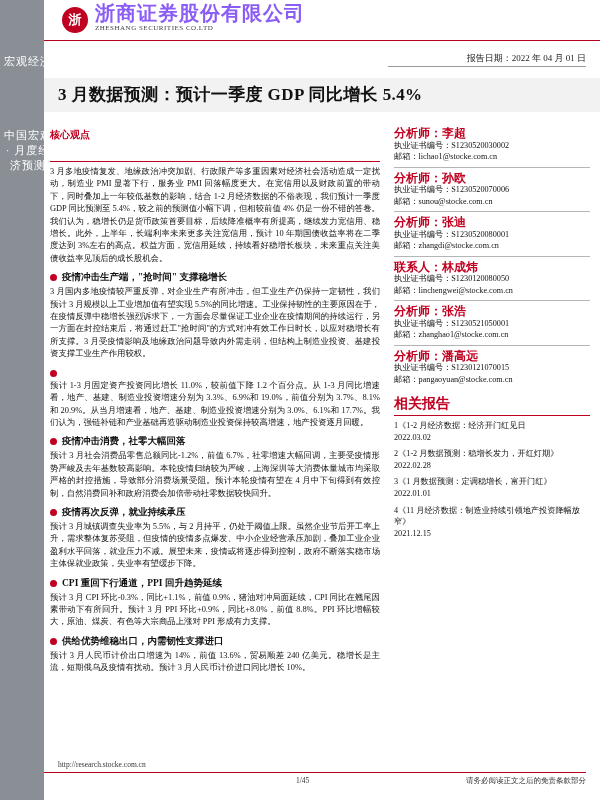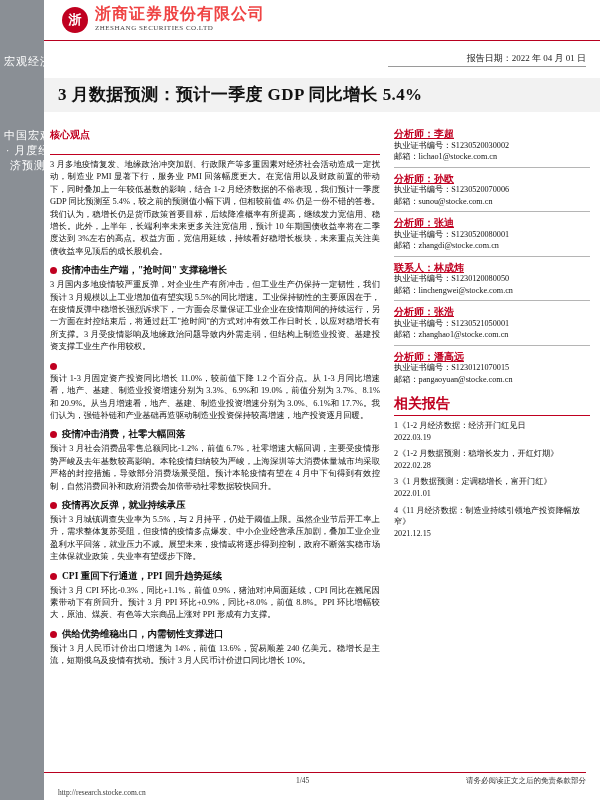--- a/index.html
+++ b/index.html
@@ -22,21 +22,21 @@
     position:absolute;left:62px;top:6px;display:flex;align-items:center;
   }
   .logo-mark{
     width:26px;height:26px;border-radius:50%;
     background:#c00020;color:#fff;
     font-size:13px;font-weight:bold;
     display:flex;align-items:center;justify-content:center;
     font-family:"Liberation Serif", serif;
   }
   .logo-text{margin-left:7px;}
-  .logo-cn{font-size:16px;font-weight:bold;color:#ef4444;letter-spacing:1px;line-height:15px;}
+  .logo-cn{font-size:20px;font-weight:bold;color:#8b5cf6;letter-spacing:1px;line-height:15px;}
   .logo-en{font-size:7px;color:#444;letter-spacing:0.5px;line-height:10px;margin-top:2px;}
 
   
   .sideband{
     position:absolute;left:0;top:0;width:44px;height:800px;
     background:#8a8f95;
   }
   .side-text{
     position:absolute;left:0;width:56px;
     color:#ffffff;font-size:11px;line-height:15px;
@@ -66,49 +66,49 @@
 
   
   .main-col{
     position:absolute;left:50px;top:128px;width:330px;
   }
   .right-col{
     position:absolute;left:394px;top:128px;width:196px;
   }
 
   .sec-head{
-    color:#c00020;font-size:10px;font-weight:bold;margin-bottom:12px;
+    color:#c00020;font-size:10px;font-weight:bold;margin-bottom:19px;
   }
   .hr-red{height:1px;background:#c00020;margin-bottom:4px;}
   .hr-grey{height:1px;background:#b5b5b5;margin:4px 0 5px 0;}
 
   p.body{
     font-size:8.4px;line-height:12.4px;text-align:justify;margin:0 0 6px 0;color:#111;
     text-indent:0;
   }
 
   .bullet-row{display:flex;align-items:flex-start;margin:7px 0 3px 0;}
   .bullet-dot{
     width:7px;height:7px;border-radius:50%;background:#c00020;
     margin-top:2px;margin-right:5px;flex:0 0 auto;
   }
   .bullet-label{font-size:9.5px;font-weight:bold;color:#111;line-height:11px;}
 
   
   .an-block{margin-bottom:3px;}
-  .an-role{font-size:10px;color:#c00020;font-weight:bold;line-height:11.5px;text-decoration:underline;}
+  .an-role{font-size:12px;color:#c00020;font-weight:bold;line-height:11.5px;}
   .an-line{font-size:8.2px;color:#111;line-height:11.5px;}
 
   .rel-head{color:#c00020;font-size:14px;font-weight:bold;margin-top:10px;margin-bottom:2px;}
   .rel-item{font-size:8.2px;line-height:11.6px;color:#111;margin-bottom:5px;}
   .rel-date{font-size:8.2px;color:#111;}
 
   
   .footer-rule{position:absolute;left:44px;top:772px;width:542px;height:1px;background:#b8001f;}
-  .foot-left{position:absolute;left:46px;top:788px;font-size:7.5px;color:#333;padding-left:12px;}
+  .foot-left{position:absolute;left:46px;top:760px;font-size:7.5px;color:#333;padding-left:12px;}
   .foot-mid{position:absolute;left:296px;top:776px;font-size:7.5px;color:#333;}
   .foot-right{position:absolute;right:14px;top:776px;font-size:7.5px;color:#333;}
 </style>
 </head>
 <body>
 
 <div class="page">
 
   <div class="header">
     <div class="logo-wrap">
@@ -212,21 +212,21 @@
       <div class="an-role">分析师：潘高远</div>
       <div class="an-line">执业证书编号：S1230121070015</div>
       <div class="an-line">邮箱：pangaoyuan@stocke.com.cn</div>
     </div>
 
     <div class="rel-head">相关报告</div>
     <div class="hr-red"></div>
 
     <div class="rel-item">
       <span>1《1-2 月经济数据：经济开门红见日</span><br>
-      <span class="rel-date">2022.03.19</span>
+      <span class="rel-date">2022.03.02</span>
     </div>
     <div class="rel-item">
       <span>2《1-2 月数据预测：稳增长发力，开红灯期》</span><br>
       <span class="rel-date">2022.02.28</span>
     </div>
     <div class="rel-item">
       <span>3《1 月数据预测：定调稳增长，富开门红》</span><br>
       <span class="rel-date">2022.01.01</span>
     </div>
     <div class="rel-item">

